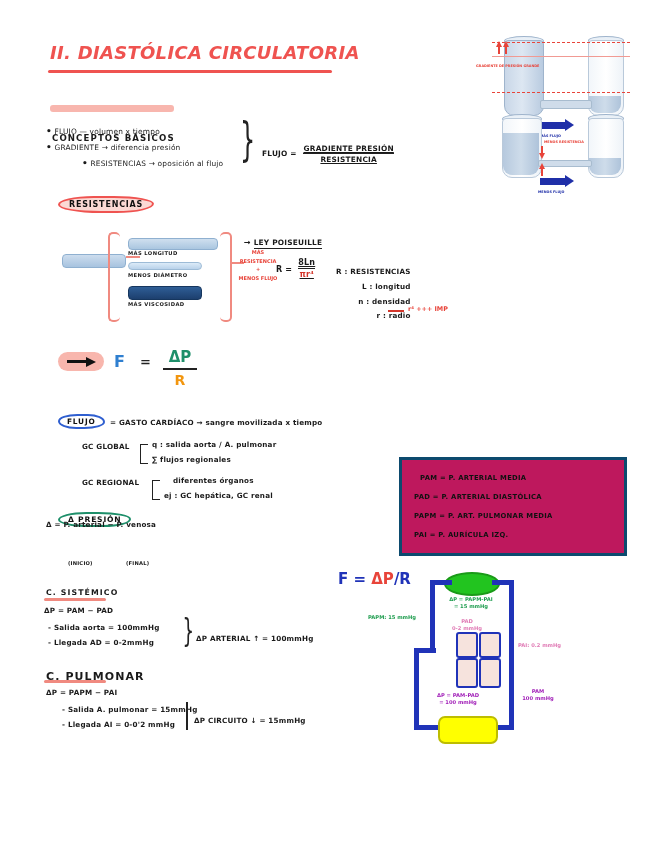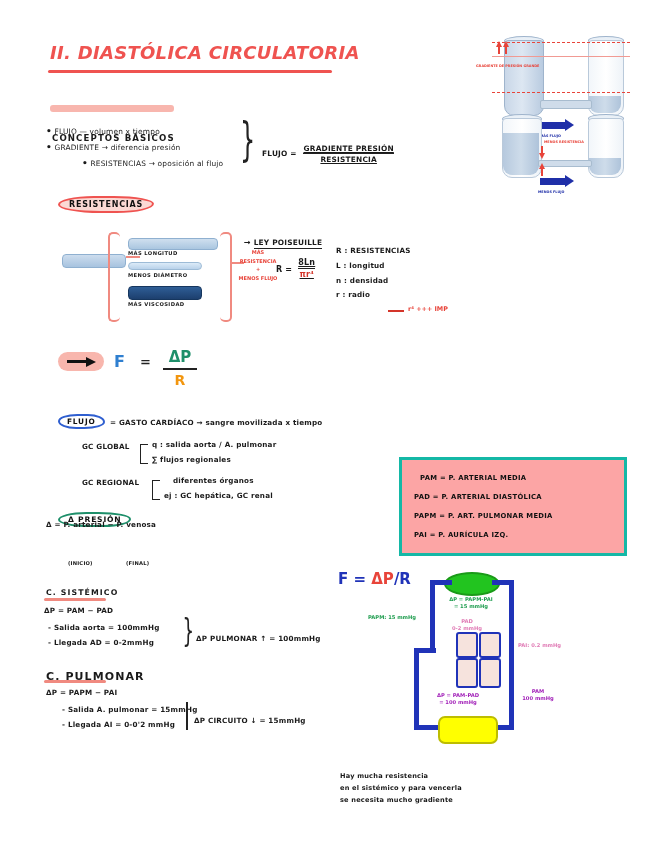--- a/index.html
+++ b/index.html
@@ -37,21 +37,21 @@
   .frac{display:inline-block;text-align:center;vertical-align:middle;text-decoration:underline;}
   .frac .num{display:block;}
   .frac .den{display:block;border-top:1.6px solid #222;padding-top:1px;}
   
   .vessel{position:absolute;border-radius:4px;}
   .v-lbl{position:absolute;font-size:5.2px;font-weight:700;letter-spacing:.4px;color:#1b1b1b;white-space:nowrap;}
   .bkt{position:absolute;border:2px solid #f08a80;border-radius:5px;}
   .bkt.l{border-right:none;} .bkt.r{border-left:none;}
   .redtxt{color:#e8443a;font-weight:700;}
   
-  #legend{left:399px;top:457px;width:222px;height:93px;border:3px solid #14b8a6;background:#fca5a5;}
+  #legend{left:399px;top:457px;width:222px;height:93px;border:3px solid #0c4a6e;background:#be185d;}
   #legend .ln{position:absolute;left:18px;font-size:6.8px;font-weight:700;letter-spacing:.3px;white-space:nowrap;color:#111;}
   
   #arrowpill{left:58px;top:352px;width:46px;height:19px;border-radius:12px;background:#f8b6ad;}
   #arrowpill .shaft{position:absolute;left:9px;top:8px;width:22px;height:3px;background:#111;}
   #arrowpill .head{position:absolute;left:28px;top:4.5px;width:0;height:0;
       border-left:10px solid #111;border-top:5px solid transparent;border-bottom:5px solid transparent;}
   
   #circ{left:400px;top:570px;width:180px;height:180px;}
   .cpipe{position:absolute;background:#2033b8;}
   .lungs{position:absolute;background:#22c41f;border:2px solid #1a9a18;border-radius:50%;}
@@ -148,21 +148,21 @@
   </div>
 
   <div class="abs hw" style="left:276px;top:258px;font-size:8px;white-space:nowrap;">
     <span>R  =</span>
     <span class="frac" style="margin-left:3px;">
       <span class="num">8Ln</span>
       <span class="den" style="color:#d4352a;">πr⁴</span>
     </span>
   </div>
 
-  <div class="abs hw hw-sm" style="left:336px;top:244px;line-height:2.05;white-space:nowrap;">
+  <div class="abs hw hw-sm" style="left:336px;top:265px;line-height:2.05;white-space:nowrap;text-align:right;">
     <span>R : RESISTENCIAS</span><br>
     <span>L : longitud</span><br>
     <span>n : densidad</span><br>
     <span>r : radio</span>
   </div>
   <div class="abs" style="left:388px;top:310px;width:16px;height:2px;background:#d4352a;"></div>
   <div class="abs redtxt" style="left:408px;top:305px;font-size:6.4px;white-space:nowrap;">r⁴  +++ IMP</div>
 
   <div class="abs" id="arrowpill">
     <div class="shaft"></div>
@@ -193,21 +193,21 @@
   <div class="abs hw hw-sm" style="left:46px;top:520px;white-space:nowrap;text-align:center;">Δ = P. arterial − P. venosa</div>
   <div class="abs hw" style="left:68px;top:560px;font-size:5.2px;">(INICIO)</div>
   <div class="abs hw" style="left:126px;top:560px;font-size:5.2px;">(FINAL)</div>
 
   <div class="abs sec-h" style="left:46px;top:588px;font-size:7.8px;">C. SISTÉMICO</div>
   <div class="rule-pink" style="left:44px;top:598px;width:62px;"></div>
   <div class="abs hw hw-sm" style="left:44px;top:606px;white-space:nowrap;">ΔP = PAM − PAD</div>
   <div class="abs hw hw-sm" style="left:48px;top:623px;white-space:nowrap;">- <span>Salida aorta = 100mmHg</span></div>
   <div class="abs hw hw-sm" style="left:48px;top:638px;white-space:nowrap;">- <span>Llegada AD = 0-2mmHg</span></div>
   <div class="brace" style="left:180px;top:617px;font-size:26px;transform:scaleY(1.2) scaleX(.7);">}</div>
-  <div class="abs hw hw-sm" style="left:196px;top:634px;white-space:nowrap;">ΔP PULMONAR ↑ = 100mmHg</div>
+  <div class="abs hw hw-sm" style="left:196px;top:634px;white-space:nowrap;">ΔP ARTERIAL ↑ = 100mmHg</div>
 
   <div class="abs sec-h" style="left:46px;top:670px;font-size:11px;">C. PULMONAR</div>
   <div class="rule-pink" style="left:44px;top:680px;width:62px;"></div>
   <div class="abs hw hw-sm" style="left:46px;top:688px;white-space:nowrap;">ΔP = PAPM − PAI</div>
   <div class="abs hw hw-sm" style="left:62px;top:705px;white-space:nowrap;">- <span>Salida A. pulmonar = 15mmHg</span></div>
   <div class="abs hw hw-sm" style="left:62px;top:720px;white-space:nowrap;">- <span>Llegada AI = 0-0'2 mmHg</span></div>
   <div class="abs" style="left:186px;top:702px;width:1.6px;height:28px;background:#222;"></div>
   <div class="abs hw hw-sm" style="left:194px;top:716px;white-space:nowrap;">ΔP CIRCUITO ↓ = 15mmHg</div>
 
 
@@ -257,25 +257,20 @@
     <div class="clbl m" style="left:26px;top:122px;width:64px;">
       <span>ΔP = PAM-PAD</span><br>
       <span>= 100 mmHg</span>
     </div>
     <div class="clbl m" style="left:118px;top:118px;width:40px;">
       <span>PAM</span><br>
       <span>100 mmHg</span>
     </div>
   </div>
 
-  <div class="abs hw" style="left:340px;top:770px;font-size:6.6px;line-height:1.85;color:#1a1a1a;white-space:nowrap;">
-    <span>Hay mucha resistencia</span><br>
-    <span>en el sistémico y para vencerla</span><br>
-    <span>se necesita mucho gradiente</span>
-  </div>
 
   <div class="cyl-top" style="left:504px;top:36px;width:38px;height:8px;"></div>
   <div class="cyl-body" style="left:504px;top:40px;width:38px;height:74px;"></div>
   <div class="cyl-top" style="left:588px;top:36px;width:34px;height:7px;"></div>
   <div class="cyl-empty" style="left:588px;top:40px;width:34px;height:74px;"></div>
   <div class="water" style="left:589px;top:96px;width:32px;height:17px;"></div>
   <div class="tube" style="left:540px;top:100px;width:50px;height:7px;"></div>
   <div class="dashline" style="left:492px;top:42px;width:138px;"></div>
   <div class="solidline" style="left:492px;top:56px;width:138px;"></div>
   <div class="dashline" style="left:492px;top:92px;width:138px;"></div>

